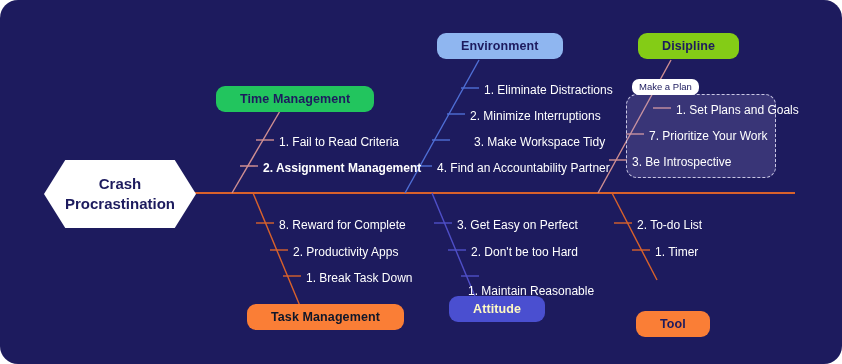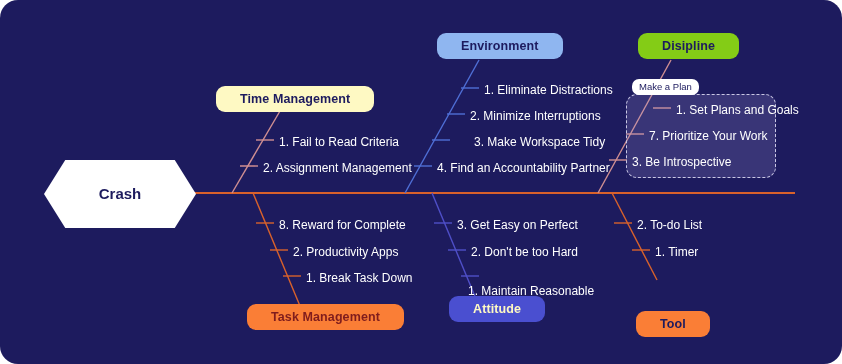--- a/index.html
+++ b/index.html
@@ -109,51 +109,52 @@
     <line x1="448" y1="250" x2="466" y2="250" stroke="#4f4fc8" stroke-width="1.4"></line>
     <line x1="461" y1="276" x2="479" y2="276" stroke="#4f4fc8" stroke-width="1.4"></line>
 
     <line x1="612" y1="193" x2="657" y2="280" stroke="#d9622b" stroke-width="1.4"></line>
     <line x1="614" y1="223" x2="632" y2="223" stroke="#d9622b" stroke-width="1.4"></line>
     <line x1="632" y1="250" x2="650" y2="250" stroke="#d9622b" stroke-width="1.4"></line>
   </svg>
 
   <div class="head" style="left:44px;top:160px;width:152px;height:68px;text-align:right;">
     <span>Crash</span>
+    <span>Procrastination</span>
   </div>
 
   <div class="group-box" style="left:626px;top:94px;width:150px;height:84px;"></div>
   <div class="group-tab" style="left:632px;top:79px;">Make a Plan</div>
 
-  <div class="pill" style="left:216px;top:86px;background:#fef9c3;color:#1d1b5e;">
+  <div class="pill" style="left:216px;top:86px;background:#22c55e;color:#1d1b5e;">
     <span>Time Management</span>
   </div>
 
   <div class="pill" style="left:437px;top:33px;background:#8fb6f0;color:#1d1b5e;">
     <span>Environment</span>
   </div>
 
   <div class="pill" style="left:638px;top:33px;background:#84cc16;color:#1d1b5e;">
     <span>Disipline</span>
   </div>
 
-  <div class="pill" style="left:247px;top:304px;background:#fa7e36;color:#7f1d1d;">
+  <div class="pill" style="left:247px;top:304px;background:#fa7e36;color:#0f172a;">
     <span>Task Management</span>
   </div>
 
   <div class="pill" style="left:449px;top:296px;background:#4a4fd0;color:#fef9c3;">
     <span>Attitude</span>
   </div>
 
   <div class="pill" style="left:636px;top:278px;background:#fa7e36;color:#1d1b5e;margin-top:33px;">
     <span>Tool</span>
   </div>
 
   <div class="bone-label" style="left:279px;top:136px;">1. Fail to Read Criteria</div>
-  <div class="bone-label" style="left:263px;top:162px;">2. Assignment Management</div>
+  <div class="bone-label" style="left:263px;top:162px;font-weight:bold;">2. Assignment Management</div>
 
   <div class="bone-label" style="left:484px;top:84px;">1. Eliminate Distractions</div>
   <div class="bone-label" style="left:470px;top:110px;">2. Minimize Interruptions</div>
   <div class="bone-label" style="left:474px;top:136px;">3. Make Workspace Tidy</div>
   <div class="bone-label" style="left:437px;top:162px;">4. Find an Accountability Partner</div>
 
   <div class="bone-label" style="left:676px;top:104px;">1. Set Plans and Goals</div>
   <div class="bone-label" style="left:649px;top:130px;">7. Prioritize Your Work</div>
   <div class="bone-label" style="left:632px;top:156px;">3. Be Introspective</div>
 

